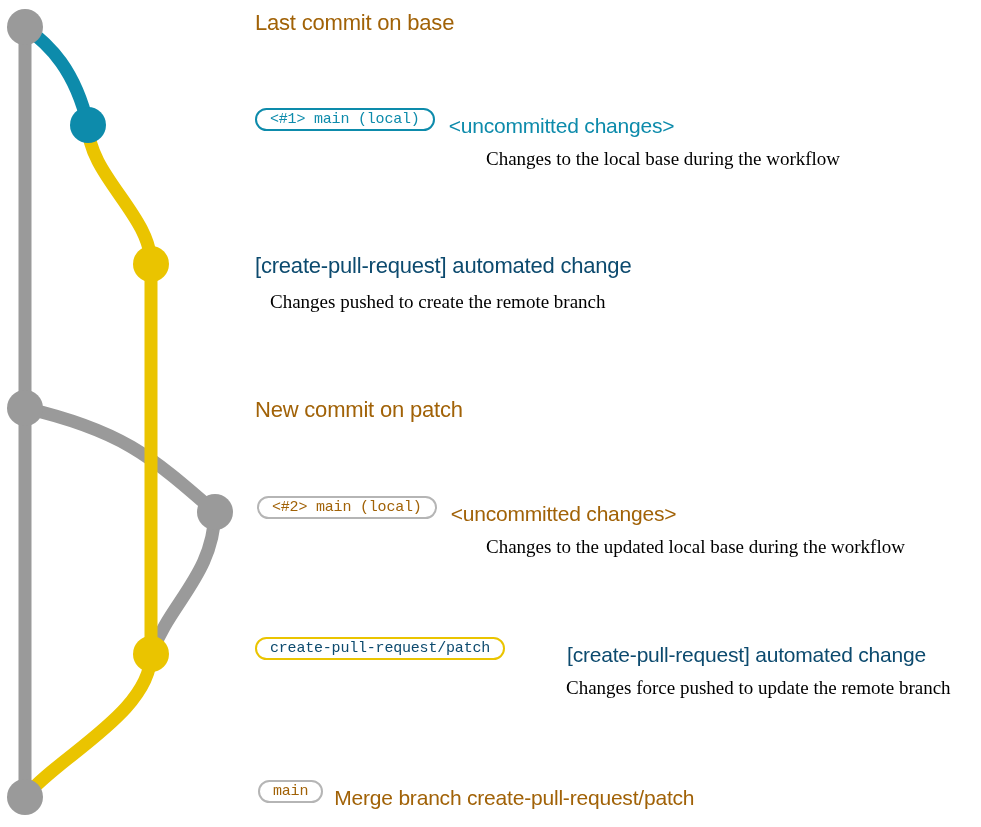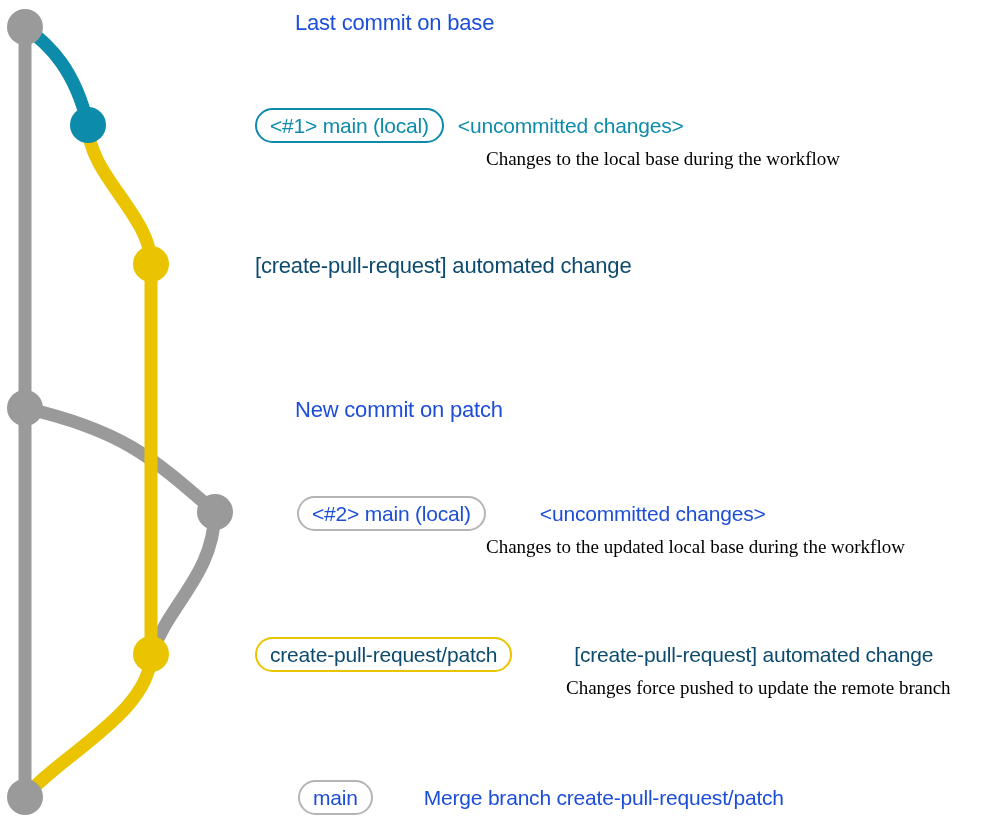--- a/index.html
+++ b/index.html
@@ -39,24 +39,24 @@
     align-items: flex-start;
   }
 
   .pill {
     display: inline-flex;
     align-items: center;
     justify-content: center;
     box-sizing: border-box;
     border: 2px solid;
     border-radius: 18px;
-    height: 35px;
+    height: 23px;
     padding: 0 13px;
-    font-size: 21px;
-    font-family: Liberation Sans, sans-serif;
+    font-size: 15px;
+    font-family: Liberation Mono, monospace;
     white-space: nowrap;
     letter-spacing: -0.2px;
     background: #ffffff;
   }
 
   .subject {
     font-size: 21px;
     font-family: "Liberation Sans", sans-serif;
     white-space: nowrap;
     letter-spacing: -0.2px;
@@ -74,21 +74,21 @@
   .plain-subject {
     font-size: 22px;
     font-family: "Liberation Sans", sans-serif;
     white-space: nowrap;
     letter-spacing: -0.2px;
   }
 
   
   .c-blue  { color: #0d8bab; border-color: #0d8bab; }
   .c-yellow{ color: #0c4a6e; border-color: #eac400; }
-  .c-gray  { color: #1d4ed8; border-color: #b5b5b5; margin-left: 40px; }
+  .c-gray  { color: #a16207; border-color: #b5b5b5; }
 
   .gap-sm { width: 14px; }
   .gap-xs { width: 11px; }
 </style>
 </head>
 <body>
 
 <svg id="graph-canvas" viewBox="0 0 981 827">
   <defs></defs>
 
@@ -124,20 +124,21 @@
   <div class="row" style="left:255px; top:108px;">
     <span class="pill c-blue">&lt;#1&gt; main (local)</span>
     <span class="gap-sm"></span>
     <span class="subject c-blue">&lt;uncommitted changes&gt;</span>
   </div>
   <div class="note" style="position:absolute; left:486px; top:149px;">Changes to the local base during the workflow</div>
 
   <div class="row" style="left:255px; top:253px;">
     <span class="plain-subject c-yellow">[create-pull-request] automated change</span>
   </div>
+  <div class="note" style="position:absolute; left:270px; top:292px;">Changes pushed to create the remote branch</div>
 
   <div class="row" style="left:255px; top:397px;">
     <span class="plain-subject c-gray">New commit on patch</span>
   </div>
 
   <div class="row" style="left:257px; top:496px;">
     <span class="pill c-gray">&lt;#2&gt; main (local)</span>
     <span class="gap-sm"></span>
     <span class="subject c-gray">&lt;uncommitted changes&gt;</span>
   </div>

